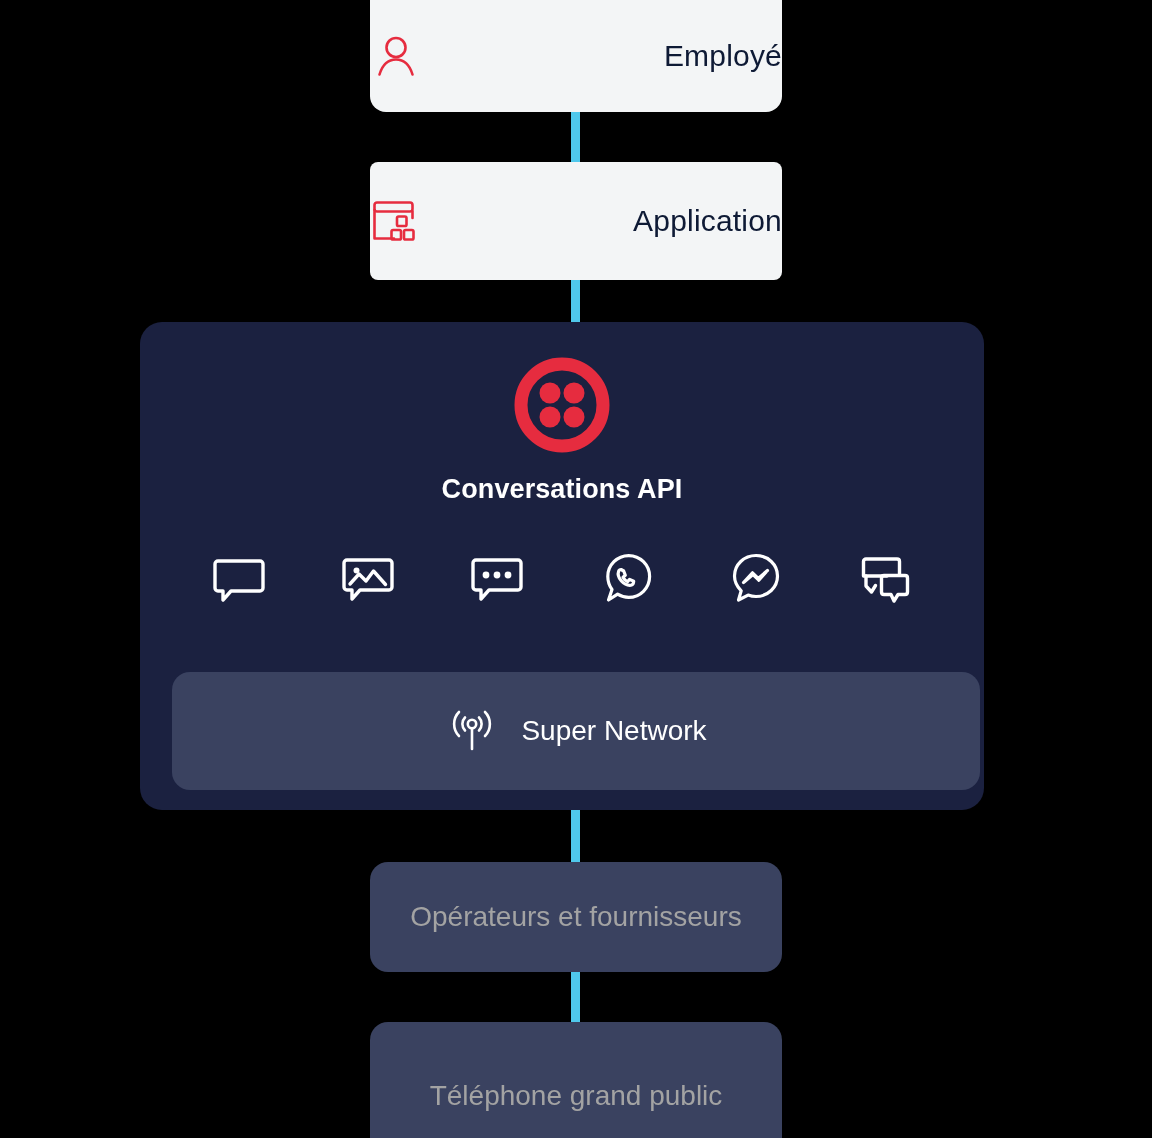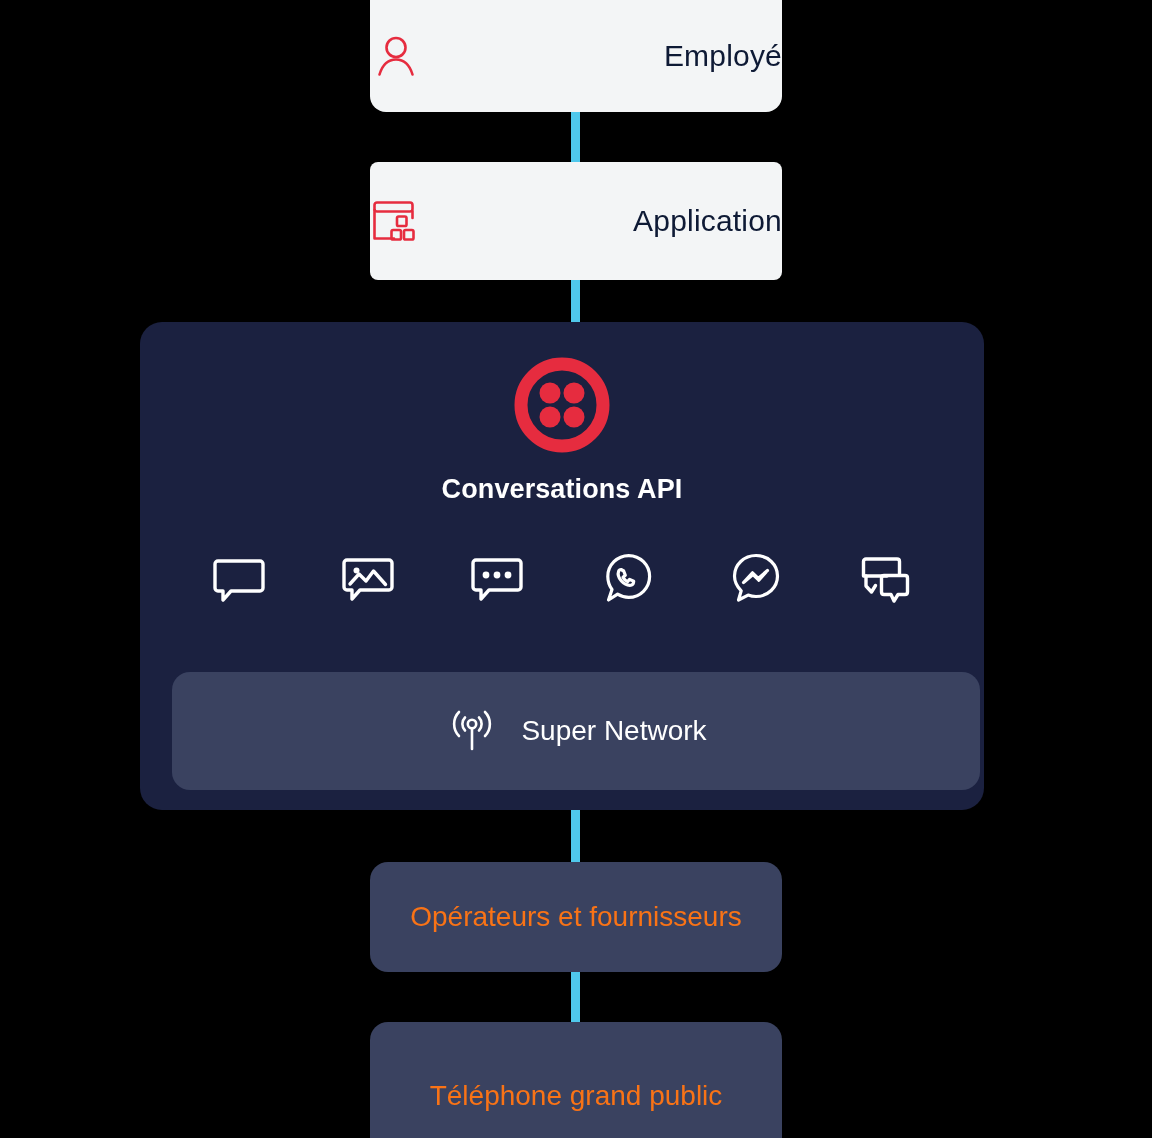--- a/index.html
+++ b/index.html
@@ -158,21 +158,21 @@
     border-radius: 18px;
     display: flex;
     align-items: center;
     justify-content: center;
     z-index: 2;
   }
   .card-carriers  { top: 862px;  height: 110px; }
   .card-consumer  { top: 1022px; height: 148px; border-radius: 18px 18px 0 0; }
   .slate-card .card-label {
     font-size: 28px;
-    color: #f97316;
+    color: #a3a3a3;
     white-space: nowrap;
   }
 </style>
 </head>
 <body>
 
 <div class="stage">
 
   <div class="connector conn-1"></div>
   <div class="connector conn-2"></div>

